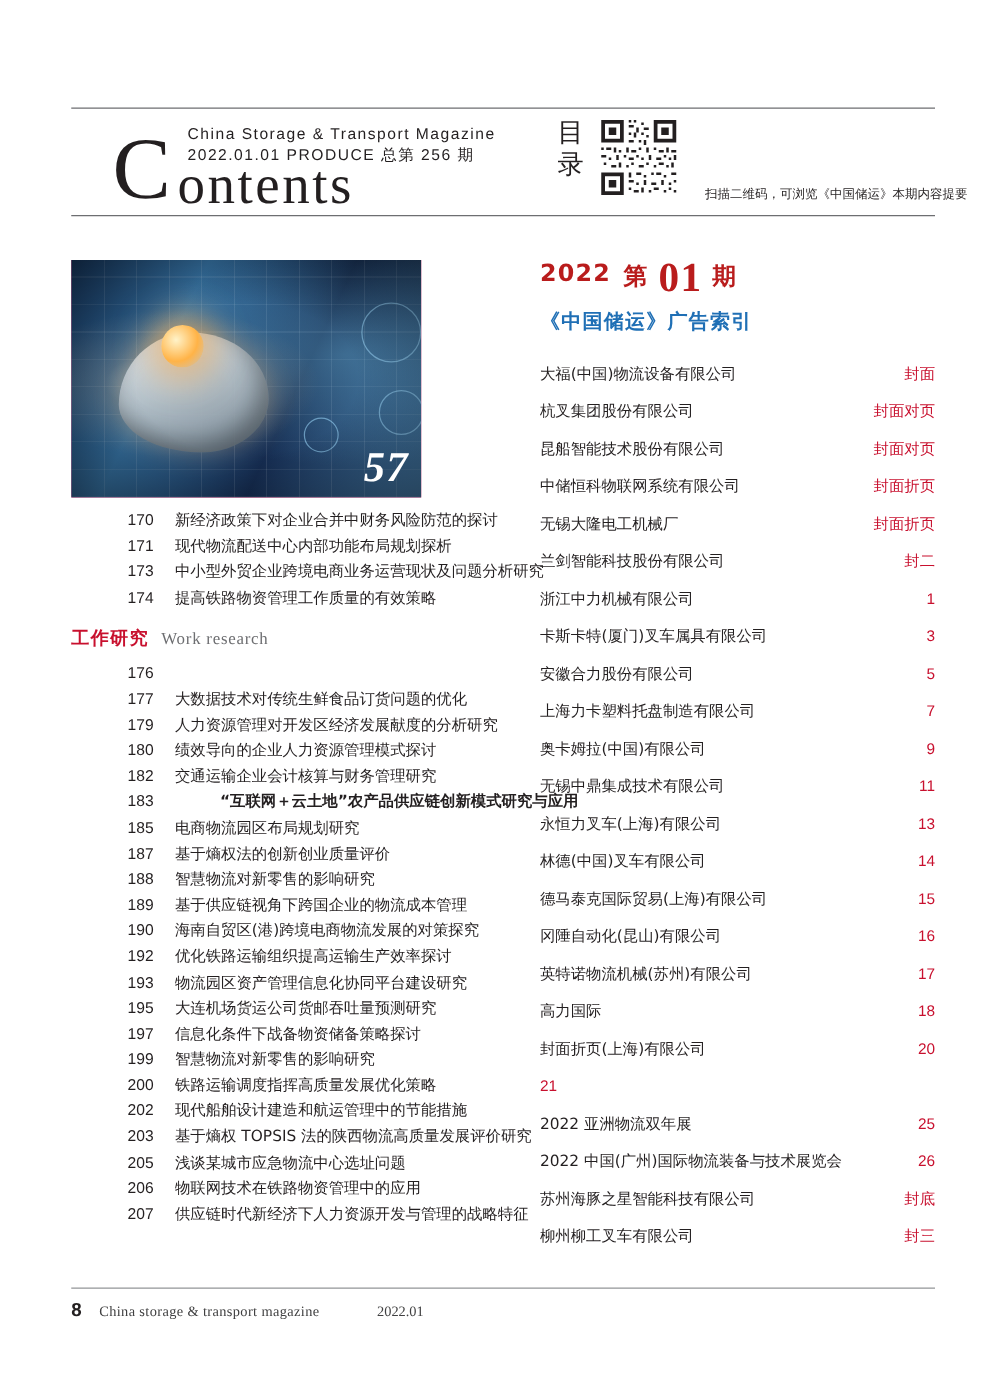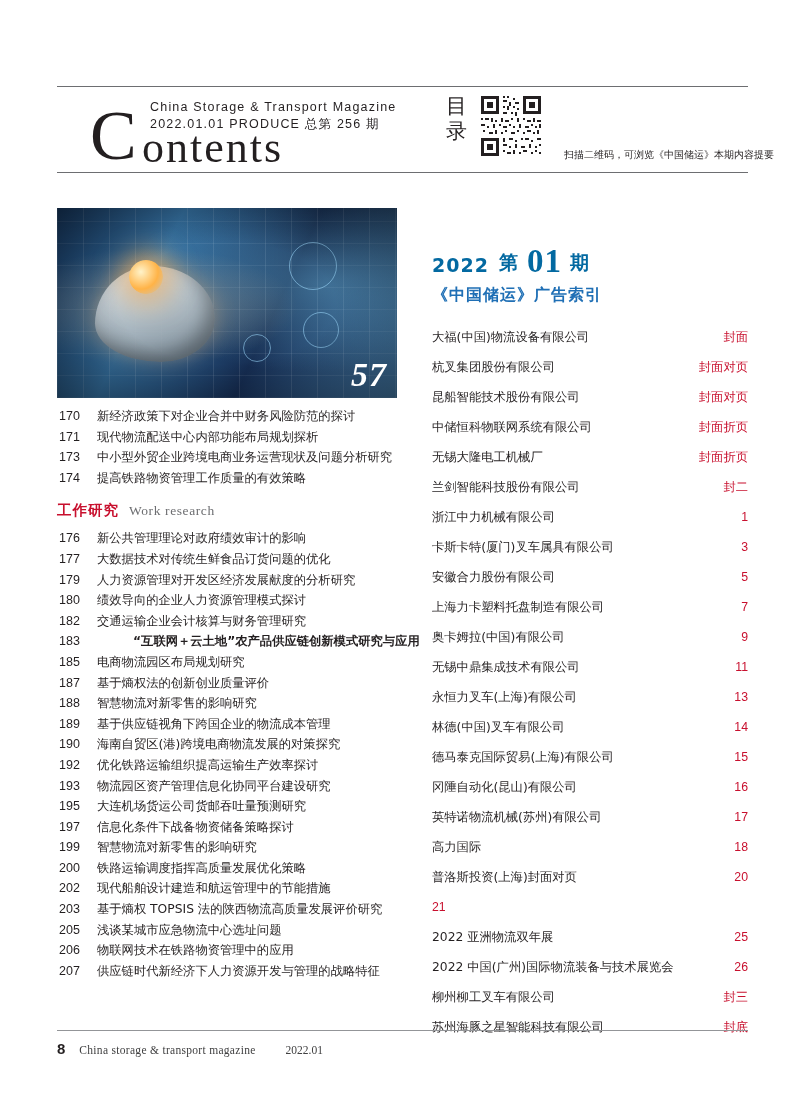--- a/index.html
+++ b/index.html
@@ -108,21 +108,21 @@
   }
 
   
   .left-col {
     position: absolute;
     left: 57px; top: 208px;
     width: 340px;
   }
   .cover-img {
     position: relative;
-    width: 340px; height: 190px;
+    width: 280px; height: 190px;
     overflow: hidden;
     background: #be185d;
   }
   .cover-img .layer-a {
     position: absolute; inset: 0;
     background:
       linear-gradient(115deg, rgba(15,60,100,0.95) 0%, rgba(30,130,175,0.85) 30%, rgba(12,45,80,0.95) 62%, rgba(40,150,190,0.8) 100%);
   }
   .cover-img .grid-lines {
     position: absolute; inset: 0;
@@ -185,20 +185,21 @@
     color: #231f20;
     white-space: nowrap;
   }
   .toc-page {
     width: 38px;
     flex: 0 0 38px;
     font-family: "Liberation Sans", sans-serif;
     font-size: 12.5px;
     text-align: left;
     padding-left: 2px;
+    margin-left: 43px;
   }
   .toc-title {
     font-family: "DejaVu Sans", sans-serif;
     font-size: 12.3px;
     letter-spacing: 0px;
   }
   .toc-title.bold { font-weight: bold; margin-left: 36px; }
 
   .section-head {
     margin-top: 13px;
@@ -222,26 +223,25 @@
   }
 
   
   .right-col {
     position: absolute;
     left: 432px; top: 208px;
     width: 318px;
   }
   .issue-line {
     display: flex;
-    align-items: flex-end;
-    color: #0369a1;
+    align-items: flex-start;
+    color: #b91c1c;
     font-family: "DejaVu Sans", sans-serif;
     font-weight: bold;
     letter-spacing: 1px;
-    margin-top: 38px;
   }
   .issue-year { font-size: 19px; }
   .issue-di { font-size: 19px; margin-left: 10px; }
   .issue-num {
     font-family: "Liberation Serif", serif;
     font-size: 33px;
     font-weight: bold;
     margin-left: 8px;
     line-height: 30px;
   }
@@ -304,21 +304,21 @@
   .footer-en {
     font-family: "Liberation Serif", serif;
     font-size: 11.5px;
     color: #404041;
     letter-spacing: 0.3px;
   }
   .footer-date {
     font-family: "Liberation Serif", serif;
     font-size: 11.5px;
     color: #404041;
-    margin-left: 16px;
+    margin-left: 32px;
   }
 </style>
 </head>
 <body>
 
 <div class="page">
 
   <div class="masthead-rule rule-top"></div>
   <div class="masthead-rule rule-bottom"></div>
 
@@ -460,21 +460,20 @@
       </div>
 
     <div class="section-head">
       <div class="section-cn">工作研究</div>
       <div class="section-en">Work research</div>
     </div>
 
     <div class="toc-list" id="section-entries">
         <div class="toc-row">
           <span class="toc-page">176</span>
-          <span class="toc-title">新公共管理理论对政府绩效审计的影响</span>
         </div>
         <div class="toc-row">
           <span class="toc-page">177</span>
           <span class="toc-title">大数据技术对传统生鲜食品订货问题的优化</span>
         </div>
         <div class="toc-row">
           <span class="toc-page">179</span>
           <span class="toc-title">人力资源管理对开发区经济发展献度的分析研究</span>
         </div>
         <div class="toc-row">
@@ -633,41 +632,41 @@
         </div>
         <div class="ad-row">
           <span class="ad-name">英特诺物流机械(苏州)有限公司</span>
           <span class="ad-pos num">17</span>
         </div>
         <div class="ad-row">
           <span class="ad-name">高力国际</span>
           <span class="ad-pos num">18</span>
         </div>
         <div class="ad-row">
-          <span class="ad-name">普洛斯投资(上海)封面对页</span>
+          <span class="ad-name">封面折页(上海)有限公司</span>
           <span class="ad-pos num">20</span>
         </div>
         <div class="ad-row">
           <span class="ad-pos num">21</span>
         </div>
         <div class="ad-row">
           <span class="ad-name">2022 亚洲物流双年展</span>
           <span class="ad-pos num">25</span>
         </div>
         <div class="ad-row">
           <span class="ad-name">2022 中国(广州)国际物流装备与技术展览会</span>
           <span class="ad-pos num">26</span>
         </div>
         <div class="ad-row">
+          <span class="ad-name">苏州海豚之星智能科技有限公司</span>
+          <span class="ad-pos">封底</span>
+        </div>
+        <div class="ad-row">
           <span class="ad-name">柳州柳工叉车有限公司</span>
           <span class="ad-pos">封三</span>
-        </div>
-        <div class="ad-row">
-          <span class="ad-name">苏州海豚之星智能科技有限公司</span>
-          <span class="ad-pos">封底</span>
         </div>
       </div>
   </div>
 
   <div class="footer-rule"></div>
   <div class="footer">
     <div class="folio">8</div>
     <div class="footer-en">China storage &amp; transport magazine</div>
     <div class="footer-date">2022.01</div>
   </div>

